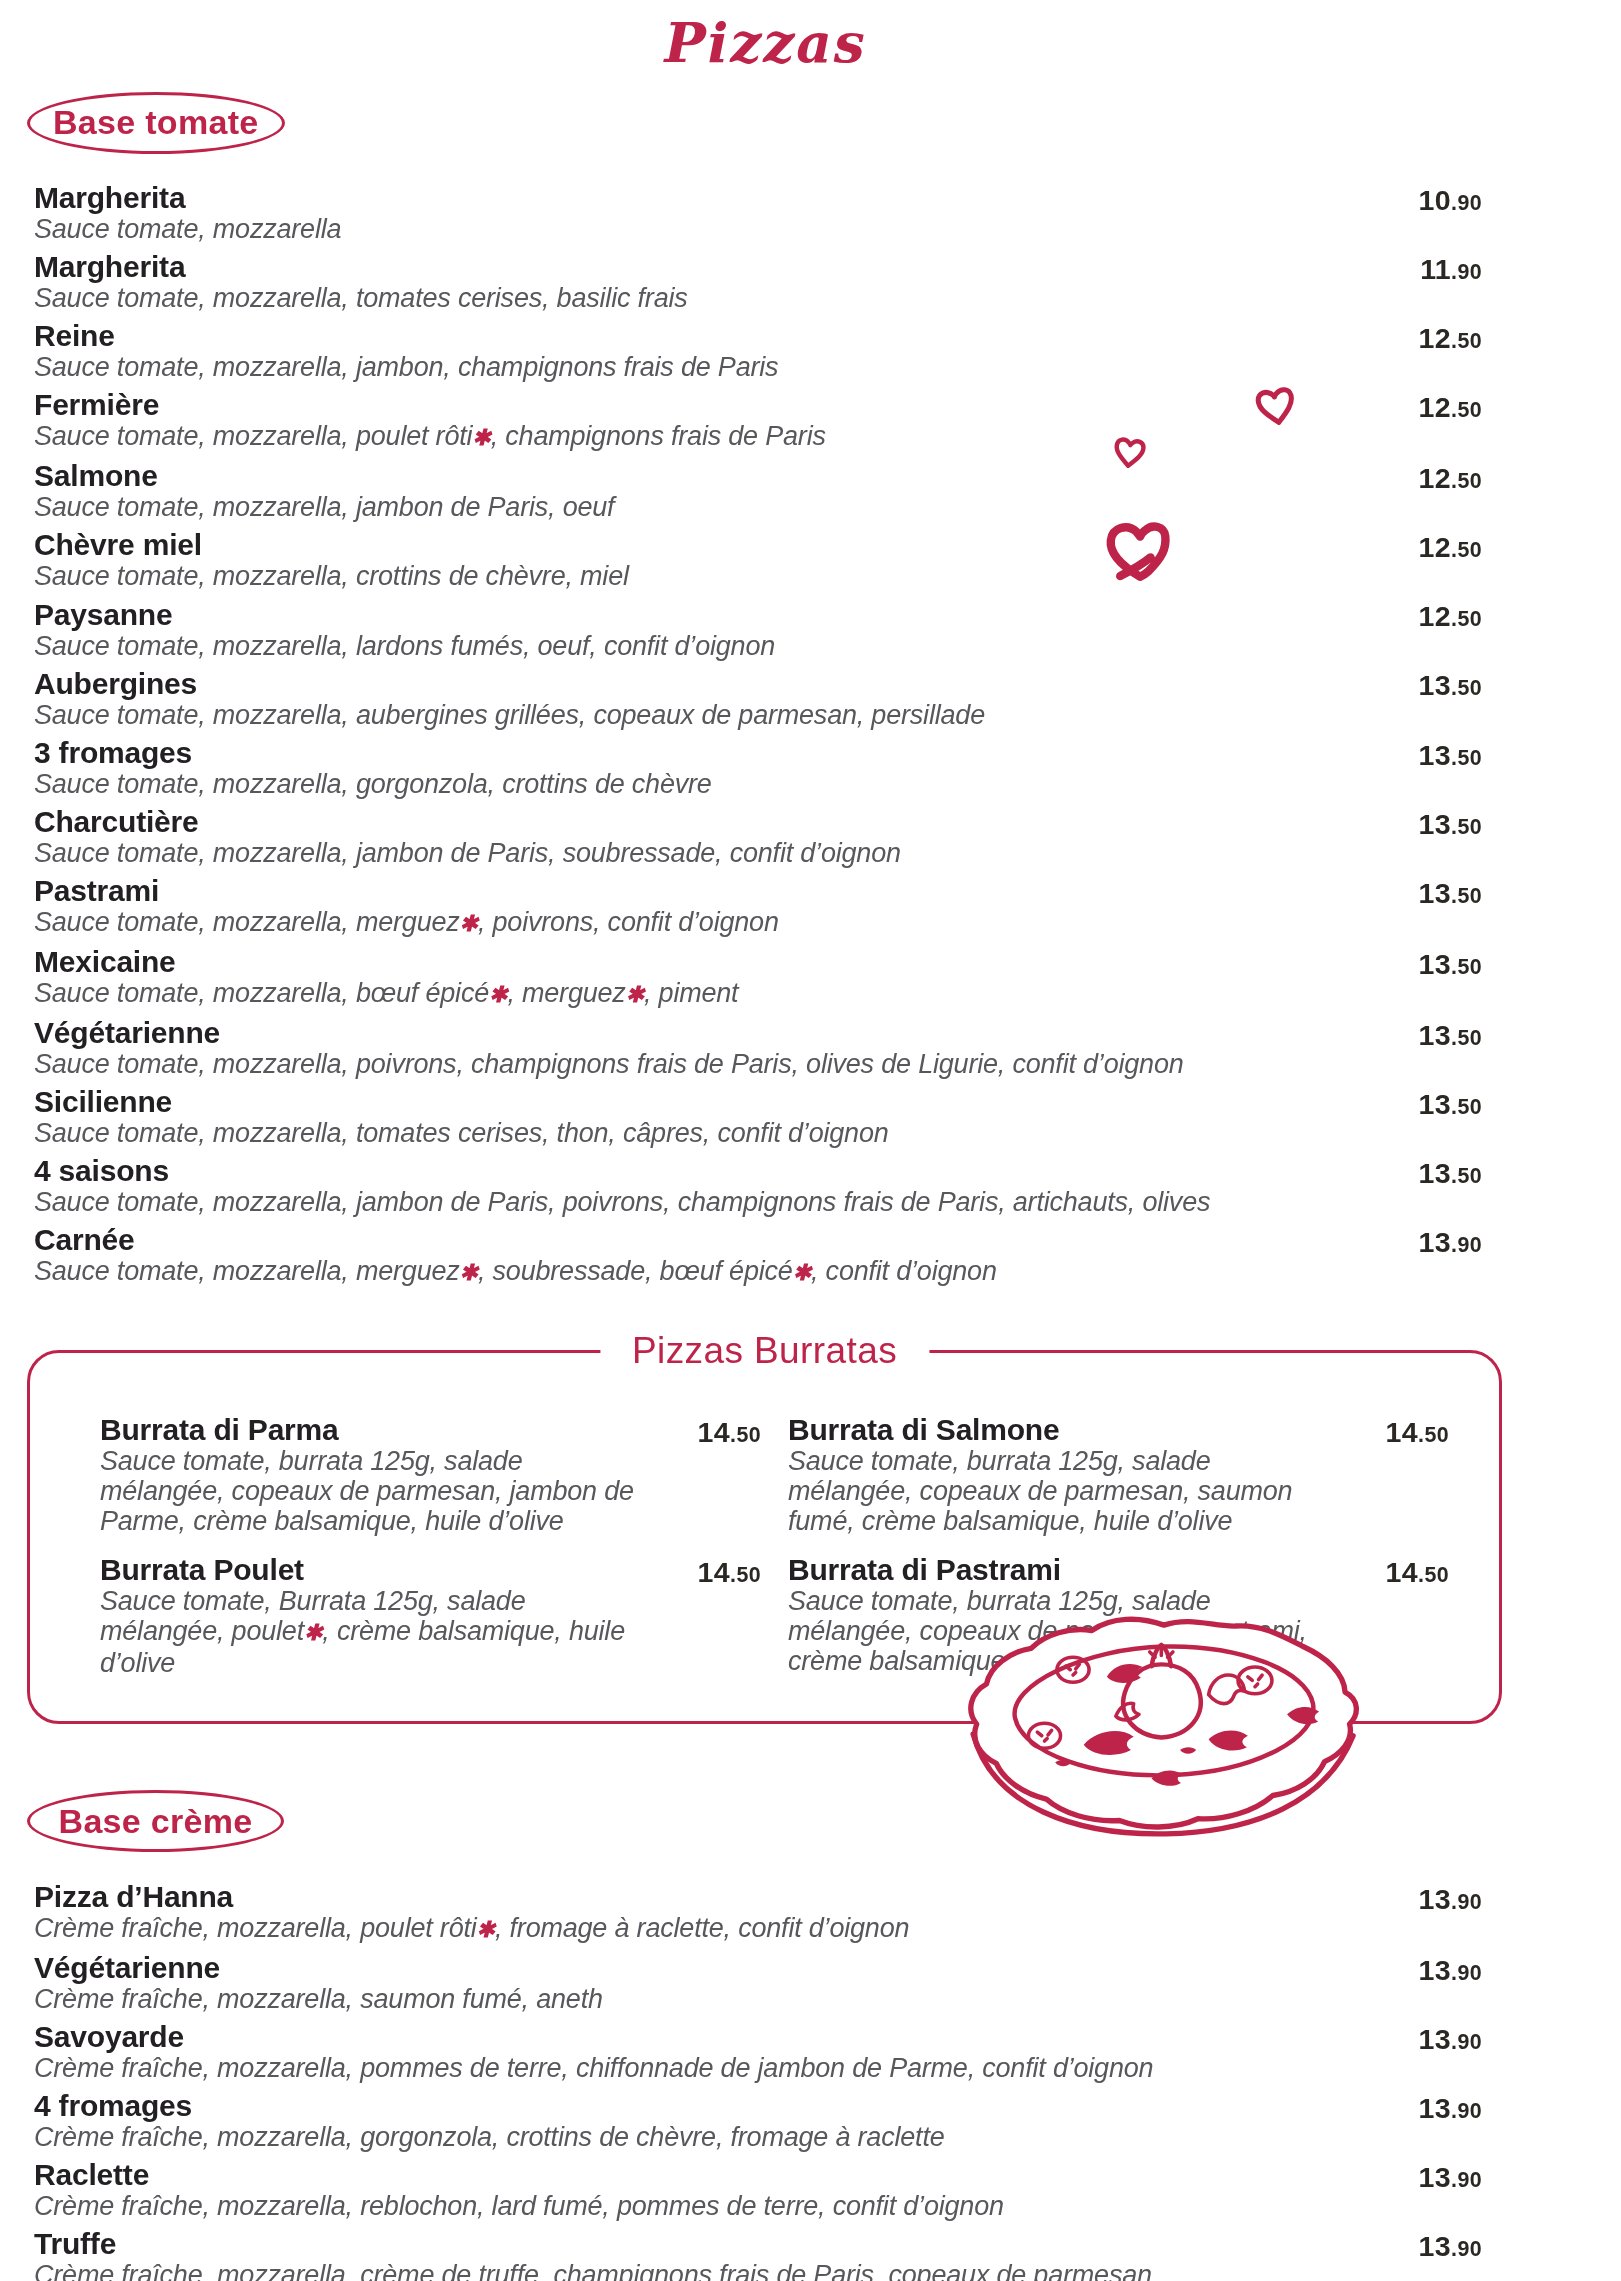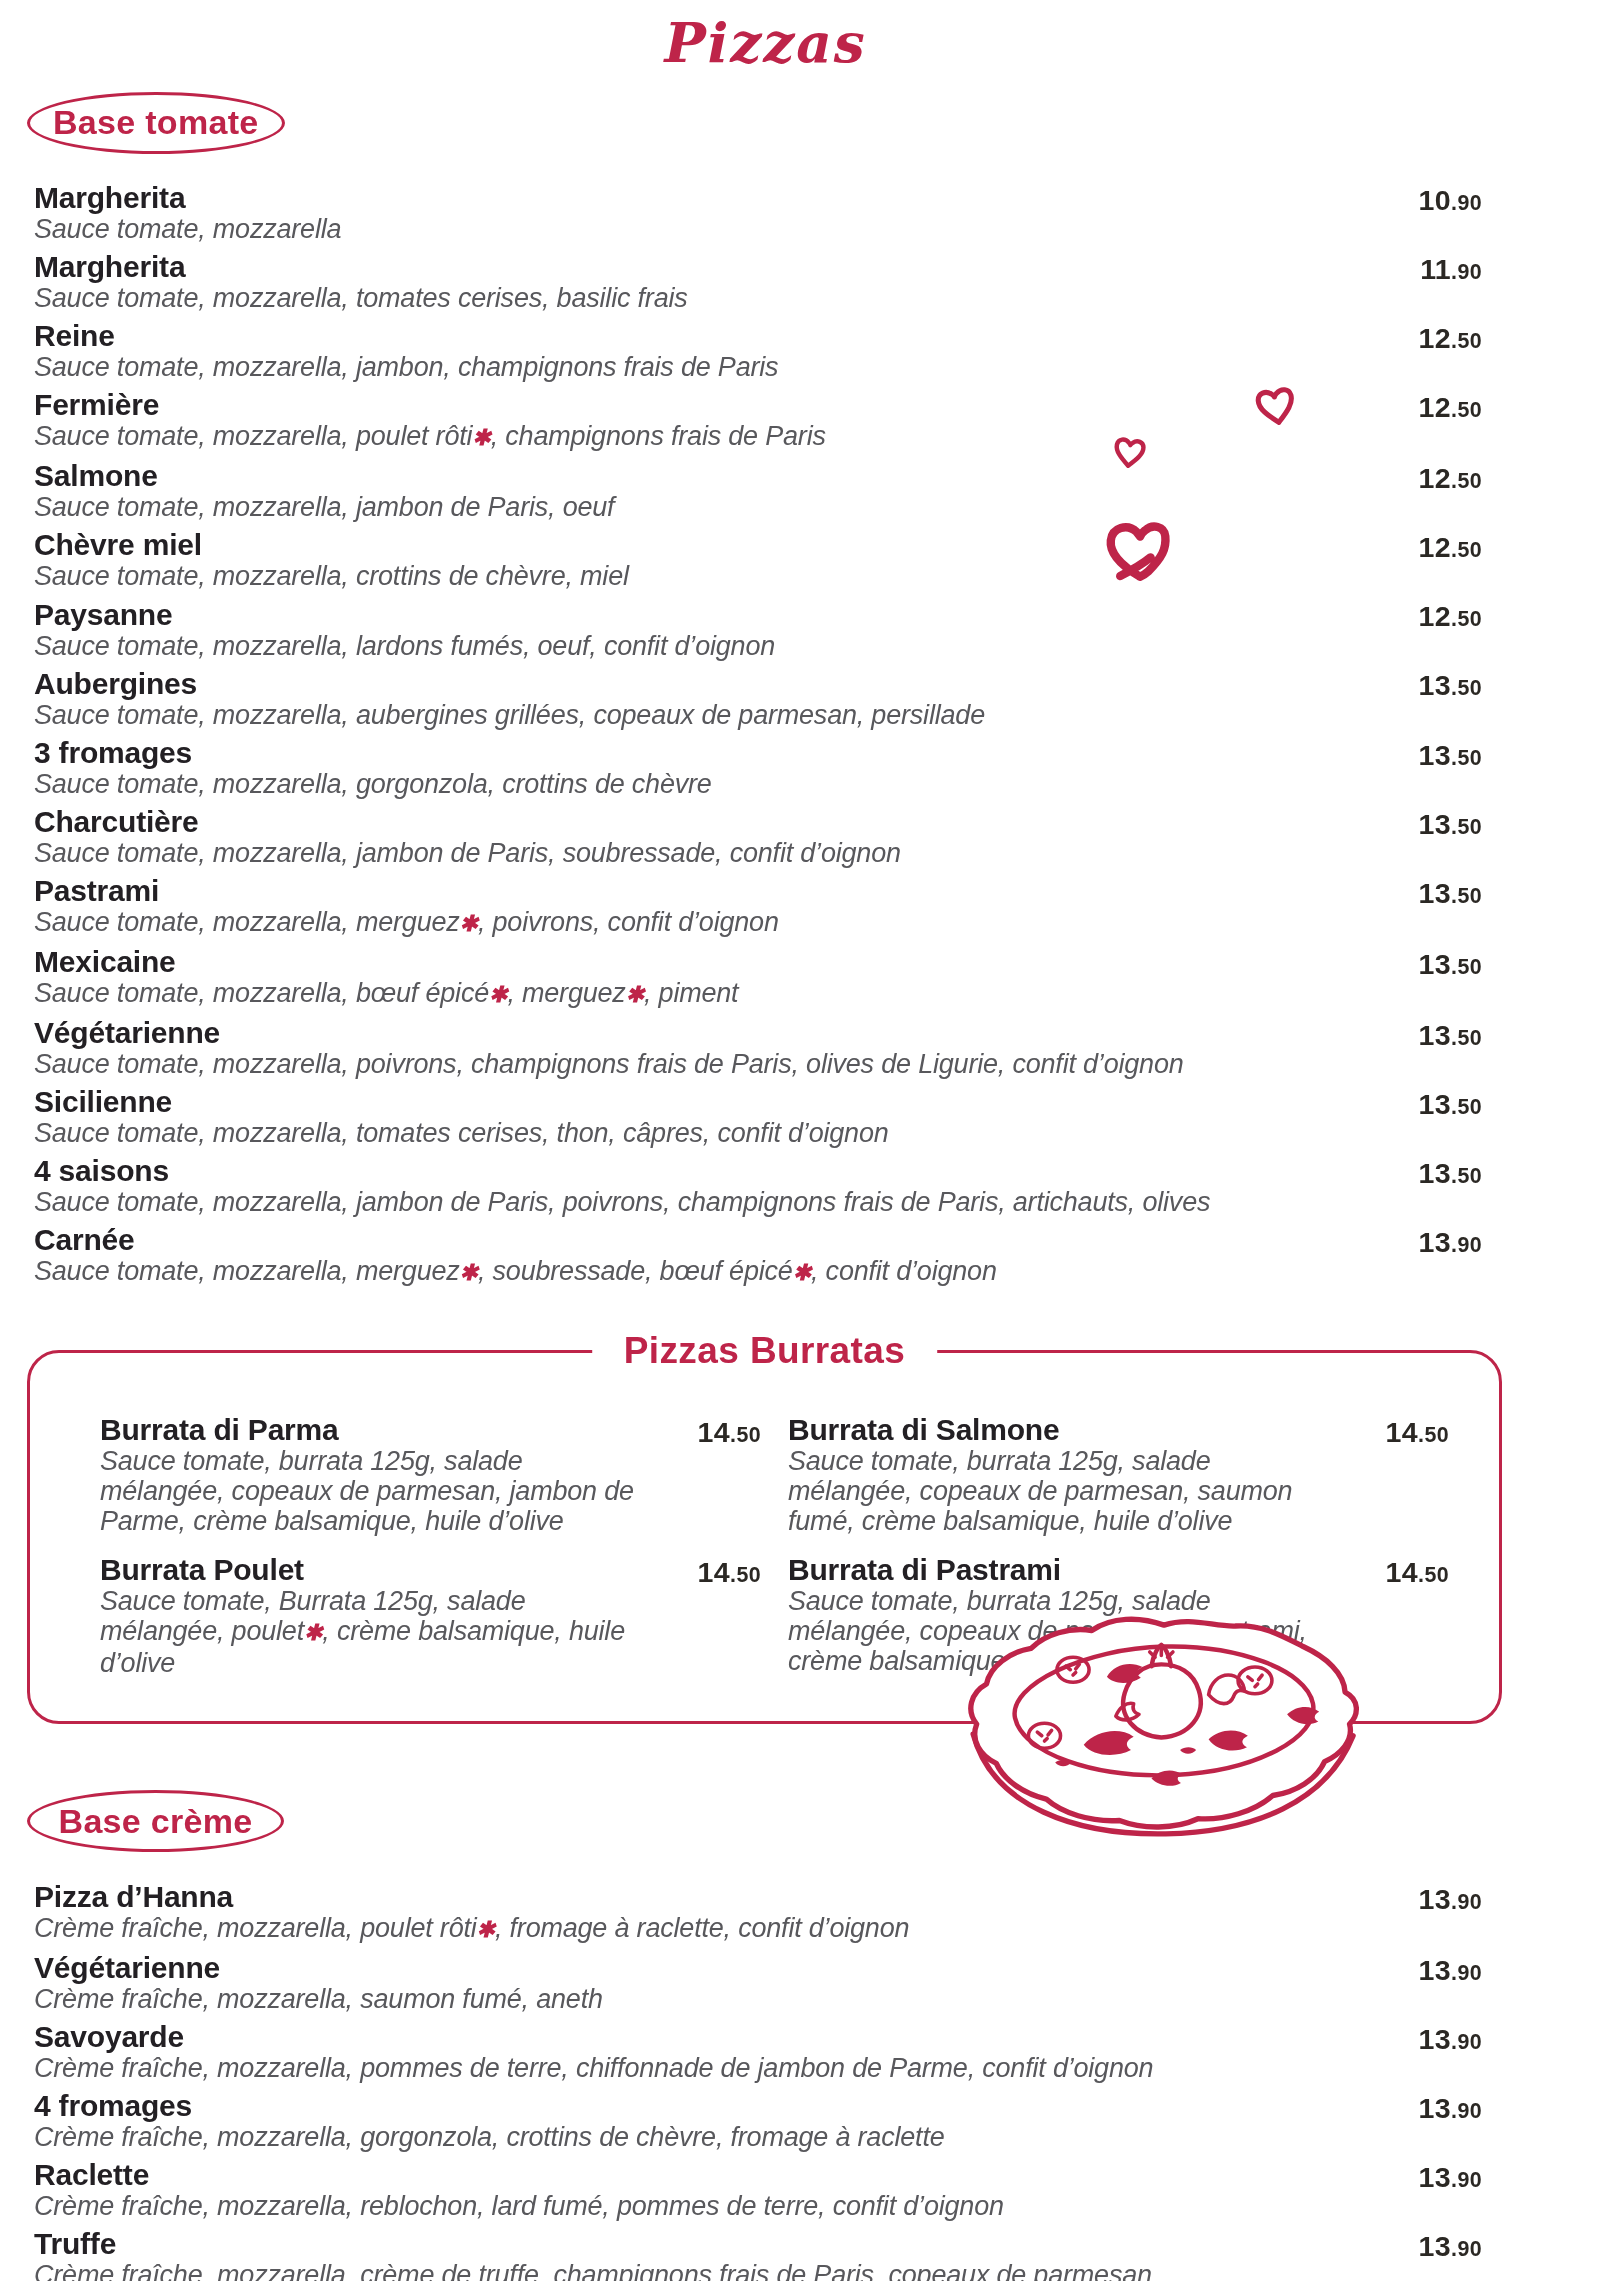--- a/index.html
+++ b/index.html
@@ -76,21 +76,21 @@
     padding:41px 50px 25px 70px;
     box-sizing:border-box;
   }
   .bbox-title{
     position:absolute;
     top:-27px;left:50%;
     transform:translateX(-50%);
     background:#fff;
     padding:0 32px;
     color:var(--accent);
-    font-weight:700;
+    font-weight:400;
     font-size:37px;
     line-height:50px;
     letter-spacing:0.4px;
     white-space:nowrap;
   }
   .bcols{display:flex;gap:27px;margin-top:20px;}
   .bcol{flex:1;min-width:0;}
   .bcol .item{margin-bottom:18px;}
   .bcol .idesc{max-width:570px;}
   .bcol .iprice{width:89px;}

